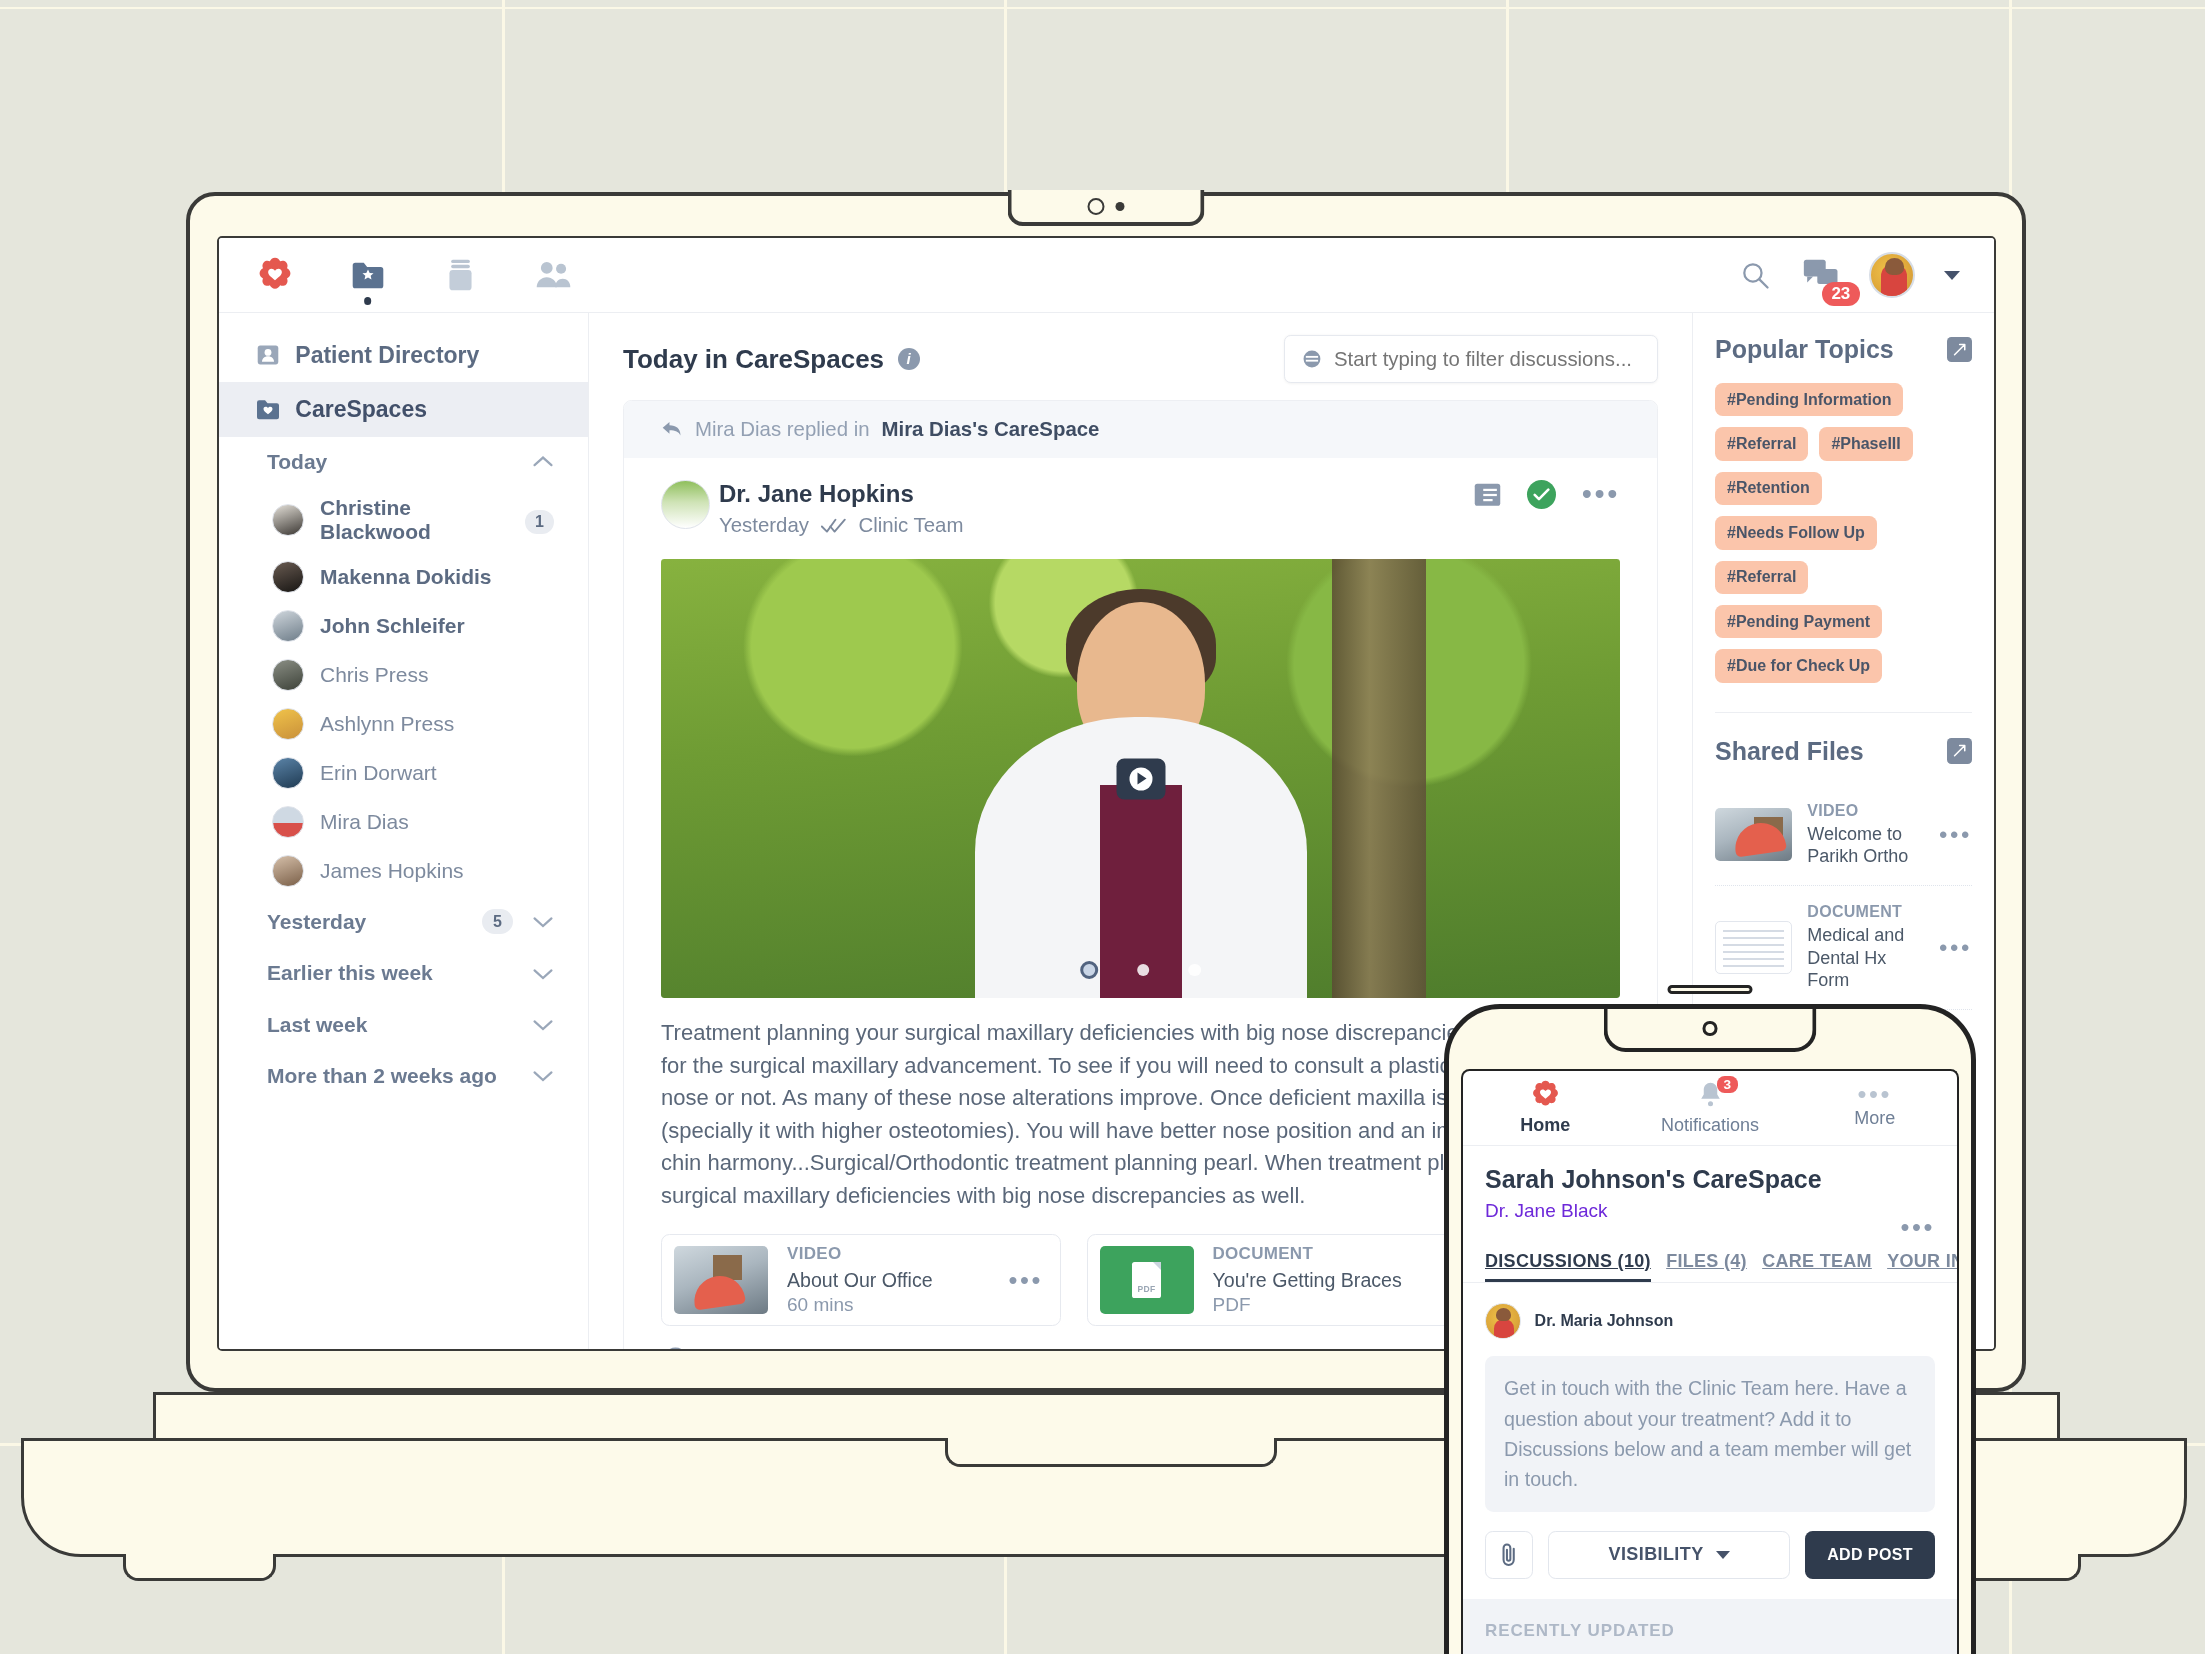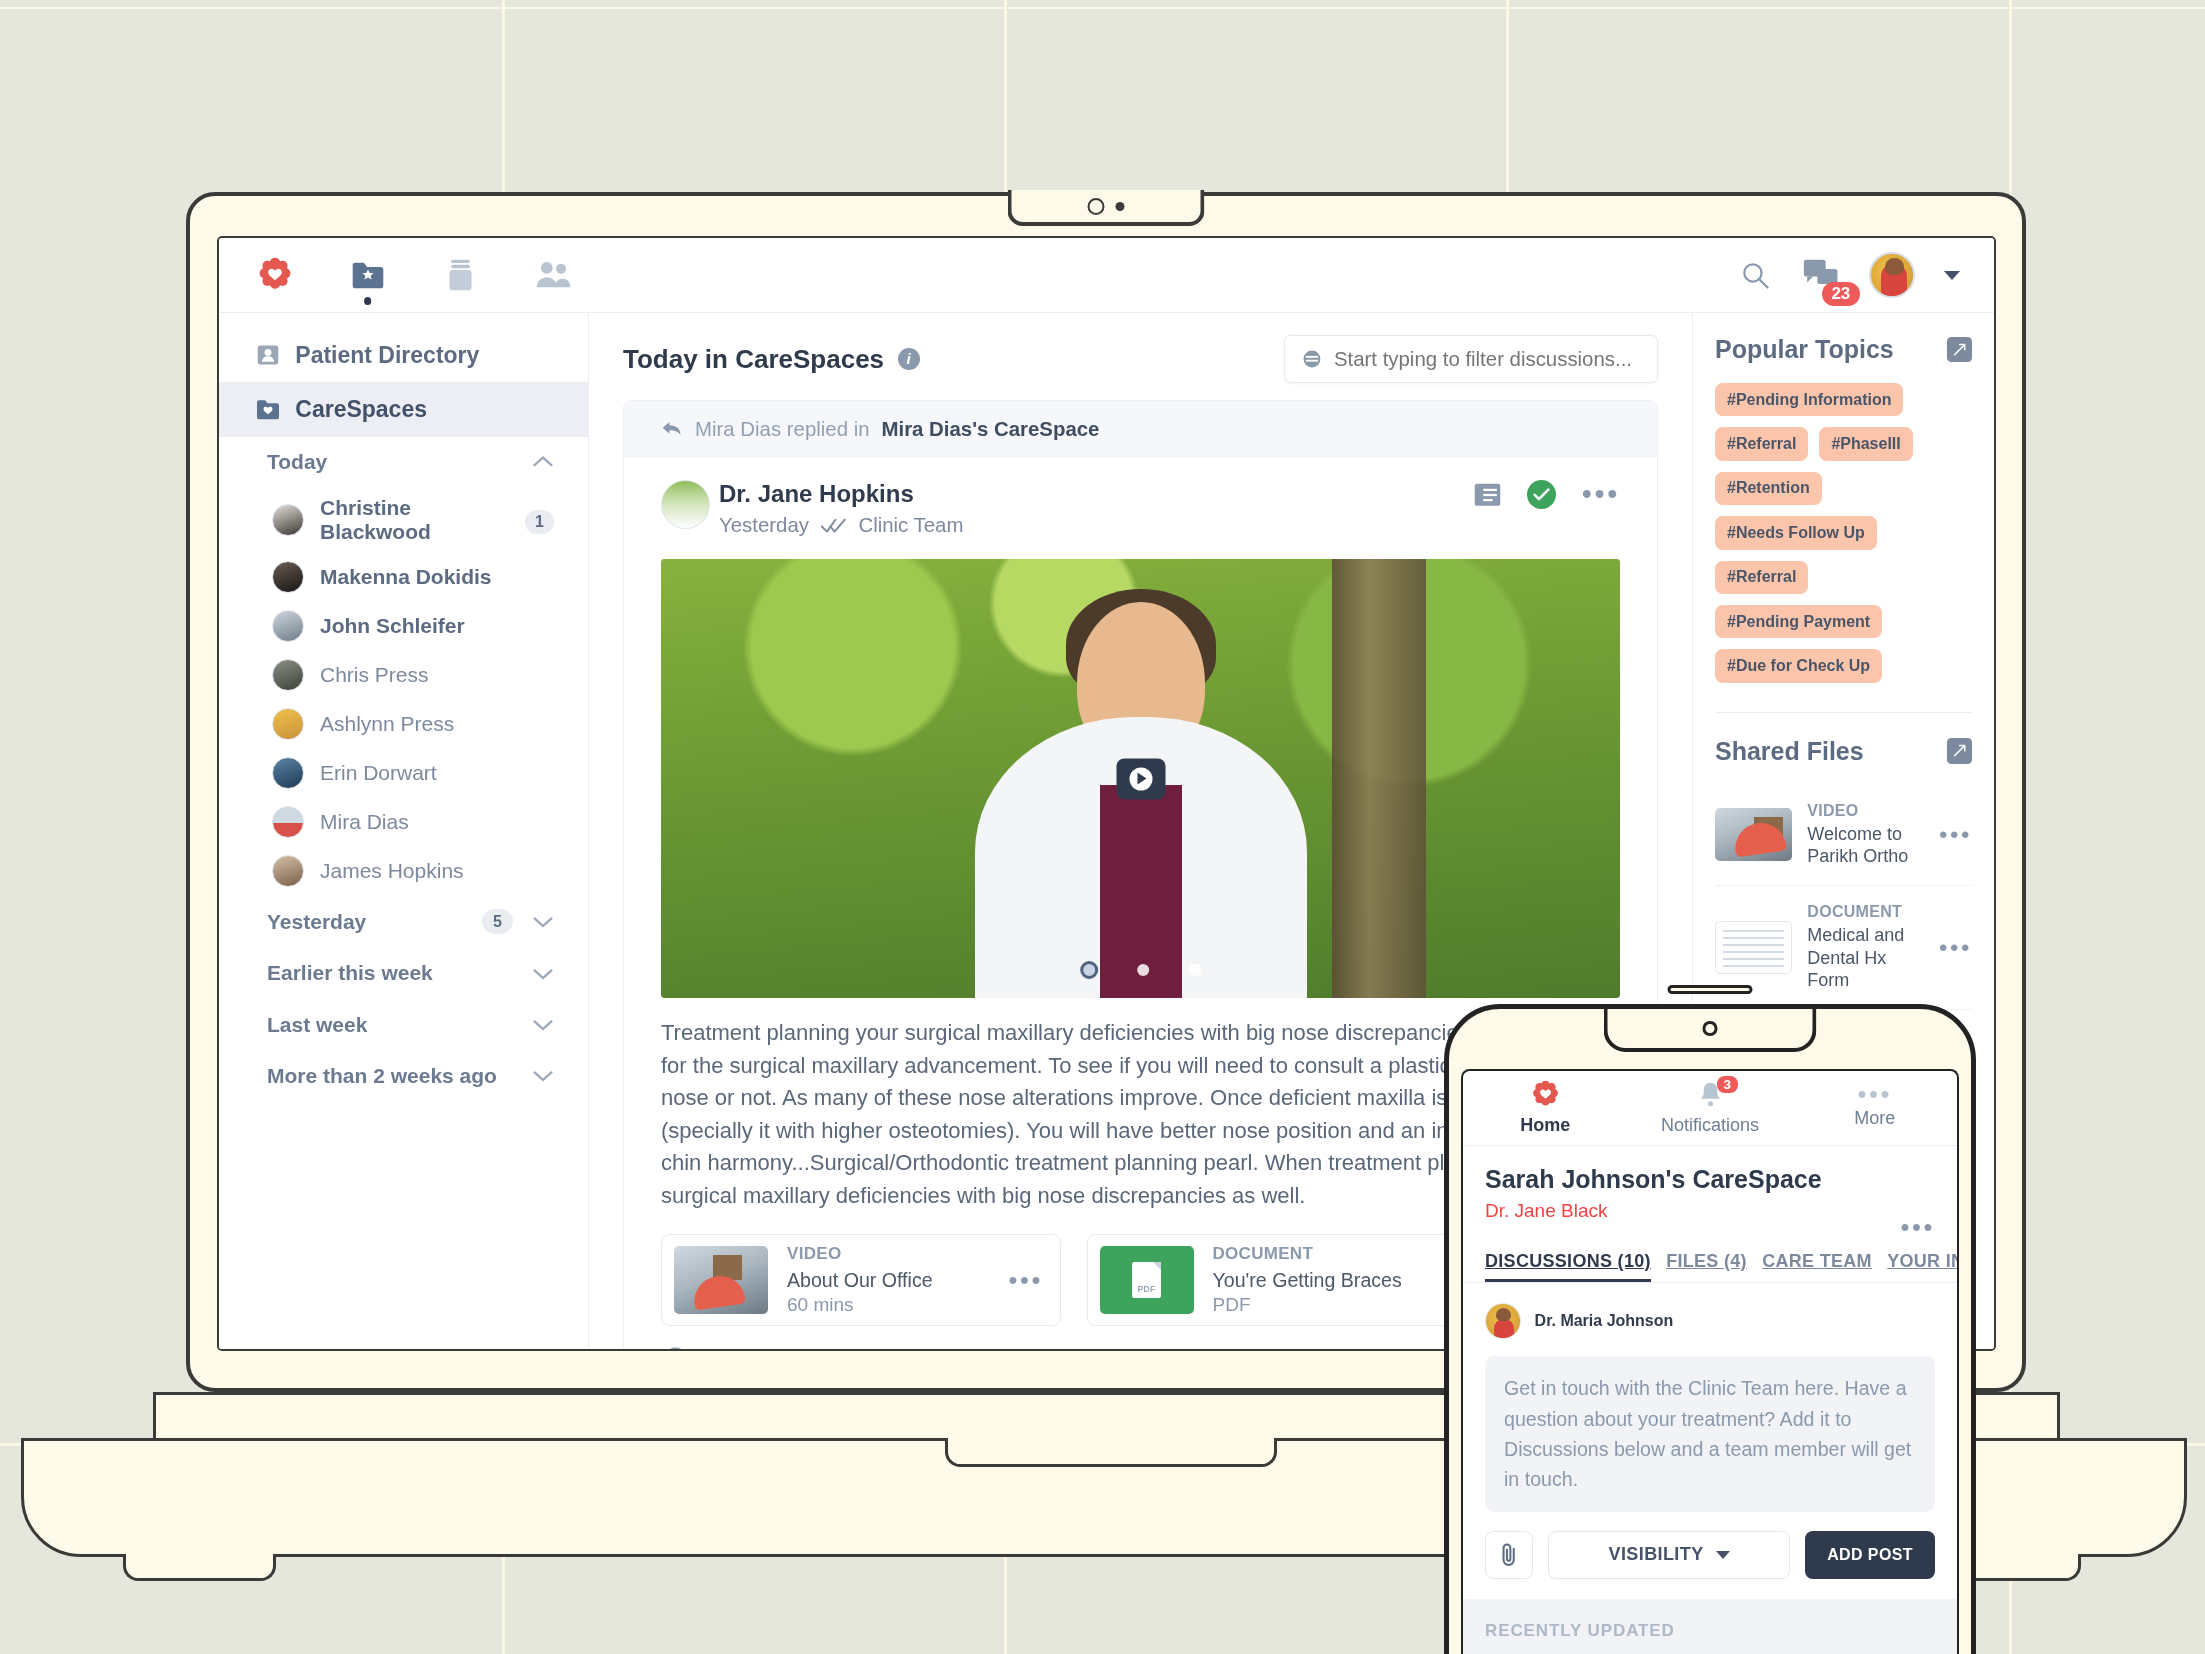--- a/index.html
+++ b/index.html
@@ -268,21 +268,21 @@
   .p-tab { flex:1; display:flex; flex-direction:column; align-items:center; justify-content:center; gap:6px; position:relative; }
   .p-tab .lbl { font-size:18px; color:#6f7f96; }
   .p-tab.active .lbl { color:#2f3b4d; font-weight:bold; }
   .bell-badge {
     position:absolute; top:5.1px; left:calc(50% + 6.8px); background:#ee5a5a; color:#fff;
     font-size:13.6px; font-weight:bold; border-radius:7.7px; padding:0.9px 6.8px;
   }
   .p-head { padding:19px 22px 0 22px; }
   .p-title-row { display:flex; align-items:flex-start;flex-direction:column; }
   .p-title { font-size:25px; font-weight:bold; color:#2f3b4d; }
-  .p-sub { font-size:19px; color:#ef4444; margin-top:6px; }
+  .p-sub { font-size:19px; color:#6d28d9; margin-top:6px; }
   .p-title-row .dots { margin-left:auto; font-size:25.5px; }
   .p-tabs { display:flex; gap:15.3px; padding:19px 22px 0 22px; }
   .p-tabs .t { font-size:18px; color:#7d8a9e; font-weight:bold; letter-spacing:0.3px; padding-bottom:6.8px; white-space:nowrap;text-decoration:underline; }
   .p-tabs .t.on { color:#2f3b4d; border-bottom:3.4px solid #2f3b4d; }
   .p-divider { height:0.9px; background:#eceef2; margin-top:0; }
   .p-author { display:flex; align-items:center; gap:13.6px; padding:20.4px 22px 0 22px; }
   .p-av {
     width:36px; height:36px; border-radius:50%; flex:0 0 36px; overflow:hidden; position:relative;
     background:radial-gradient(circle at 45% 40%, #f0c34a 0%, #dca63a 60%, #c4883a 100%);
     border:1.7px solid #e3e7ee;

